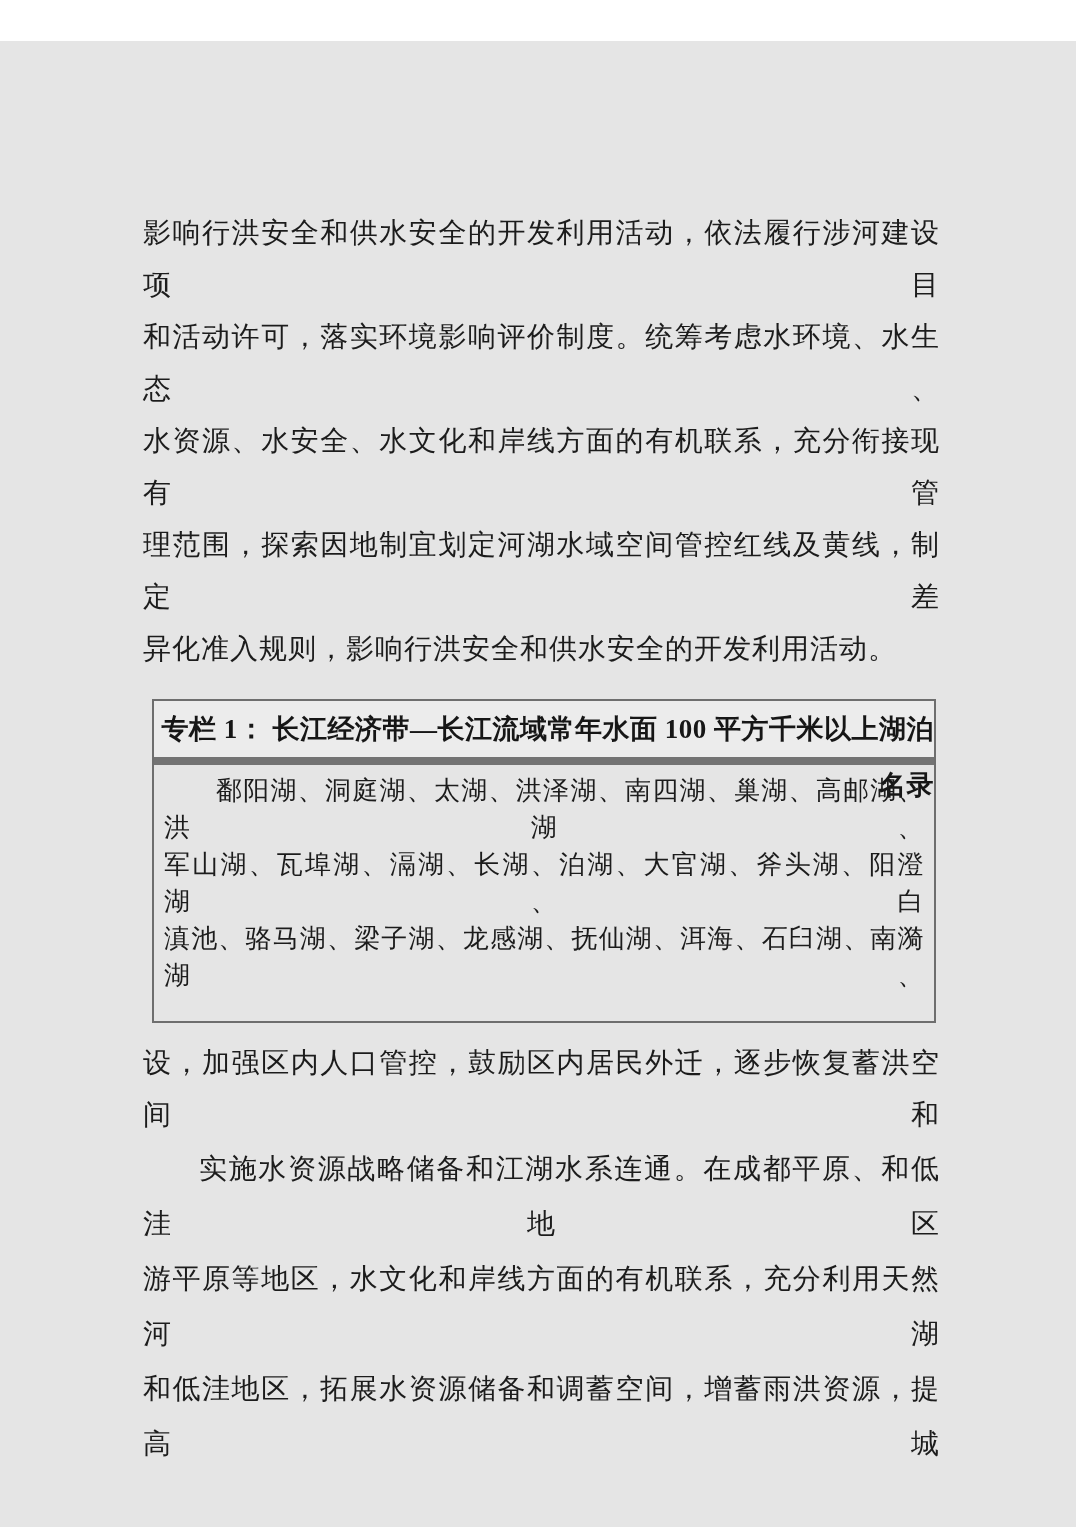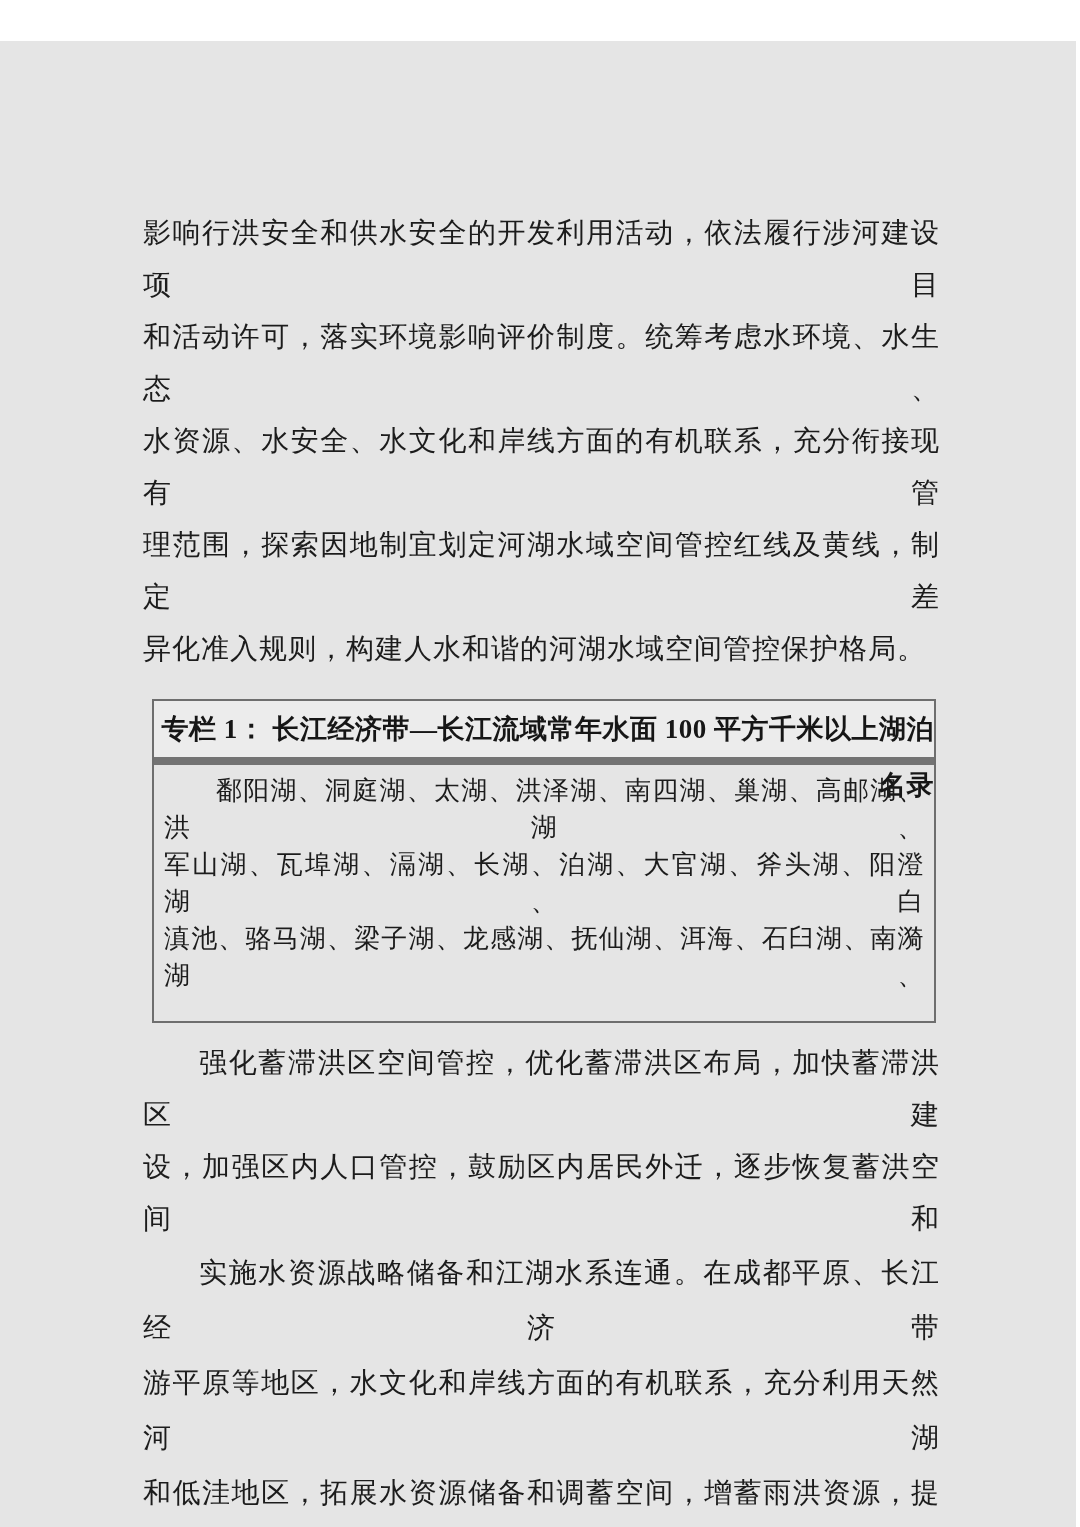--- a/index.html
+++ b/index.html
@@ -75,38 +75,37 @@
 <body>
 
 <div class="page">
   <div class="content">
 
     <p class="para p1">
       <span class="line fill">影响行洪安全和供水安全的开发利用活动，依法履行涉河建设项目</span>
       <span class="line fill">和活动许可，落实环境影响评价制度。统筹考虑水环境、水生态、</span>
       <span class="line fill">水资源、水安全、水文化和岸线方面的有机联系，充分衔接现有管</span>
       <span class="line fill">理范围，探索因地制宜划定河湖水域空间管控红线及黄线，制定差</span>
-      <span class="line">异化准入规则，构建人水和谐的河湖水域空间管控保护格局。</span>
+      <span class="line">异化准入规则，影响行洪安全和供水安全的开发利用活动。</span>
     </p>
 
     <div class="callout-box">
       <div class="callout-header">专栏 1：  长江经济带—长江流域常年水面 100 平方千米以上湖泊名录</div>
       <div class="callout-body">
         <span class="line fill indent">鄱阳湖、洞庭湖、太湖、洪泽湖、南四湖、巢湖、高邮湖、洪湖、</span>
         <span class="line fill">军山湖、瓦埠湖、滆湖、长湖、泊湖、大官湖、斧头湖、阳澄湖、白</span>
         <span class="line fill">滇池、骆马湖、梁子湖、龙感湖、抚仙湖、洱海、石臼湖、南漪湖、</span>
       </div>
     </div>
 
     <p class="para p2">
-      <span class="line fill indent">强化蓄滞洪区空间管控，优化蓄滞洪区布局，加快蓄滞洪区建</span>
       <span class="line fill">设，加强区内人口管控，鼓励区内居民外迁，逐步恢复蓄洪空间和</span>
     </p>
 
     <p class="para p3">
-      <span class="line fill indent"><b class="bold-lead">实施水资源战略储备和江湖水系连通。</b><span>在成都平原、长江经济带</span></span>
+      <span class="line fill indent"><b class="bold-lead">实施水资源战略储备和江湖水系连通。</b><span>在成都平原、和低洼地区</span></span>
       <span class="line fill">游平原等地区，水文化和岸线方面的有机联系，充分利用天然河湖</span>
       <span class="line fill">和低洼地区，拓展水资源储备和调蓄空间，增蓄雨洪资源，提高城</span>
 
     </p>
 
   </div>
 </div>
 
 </body></html>

